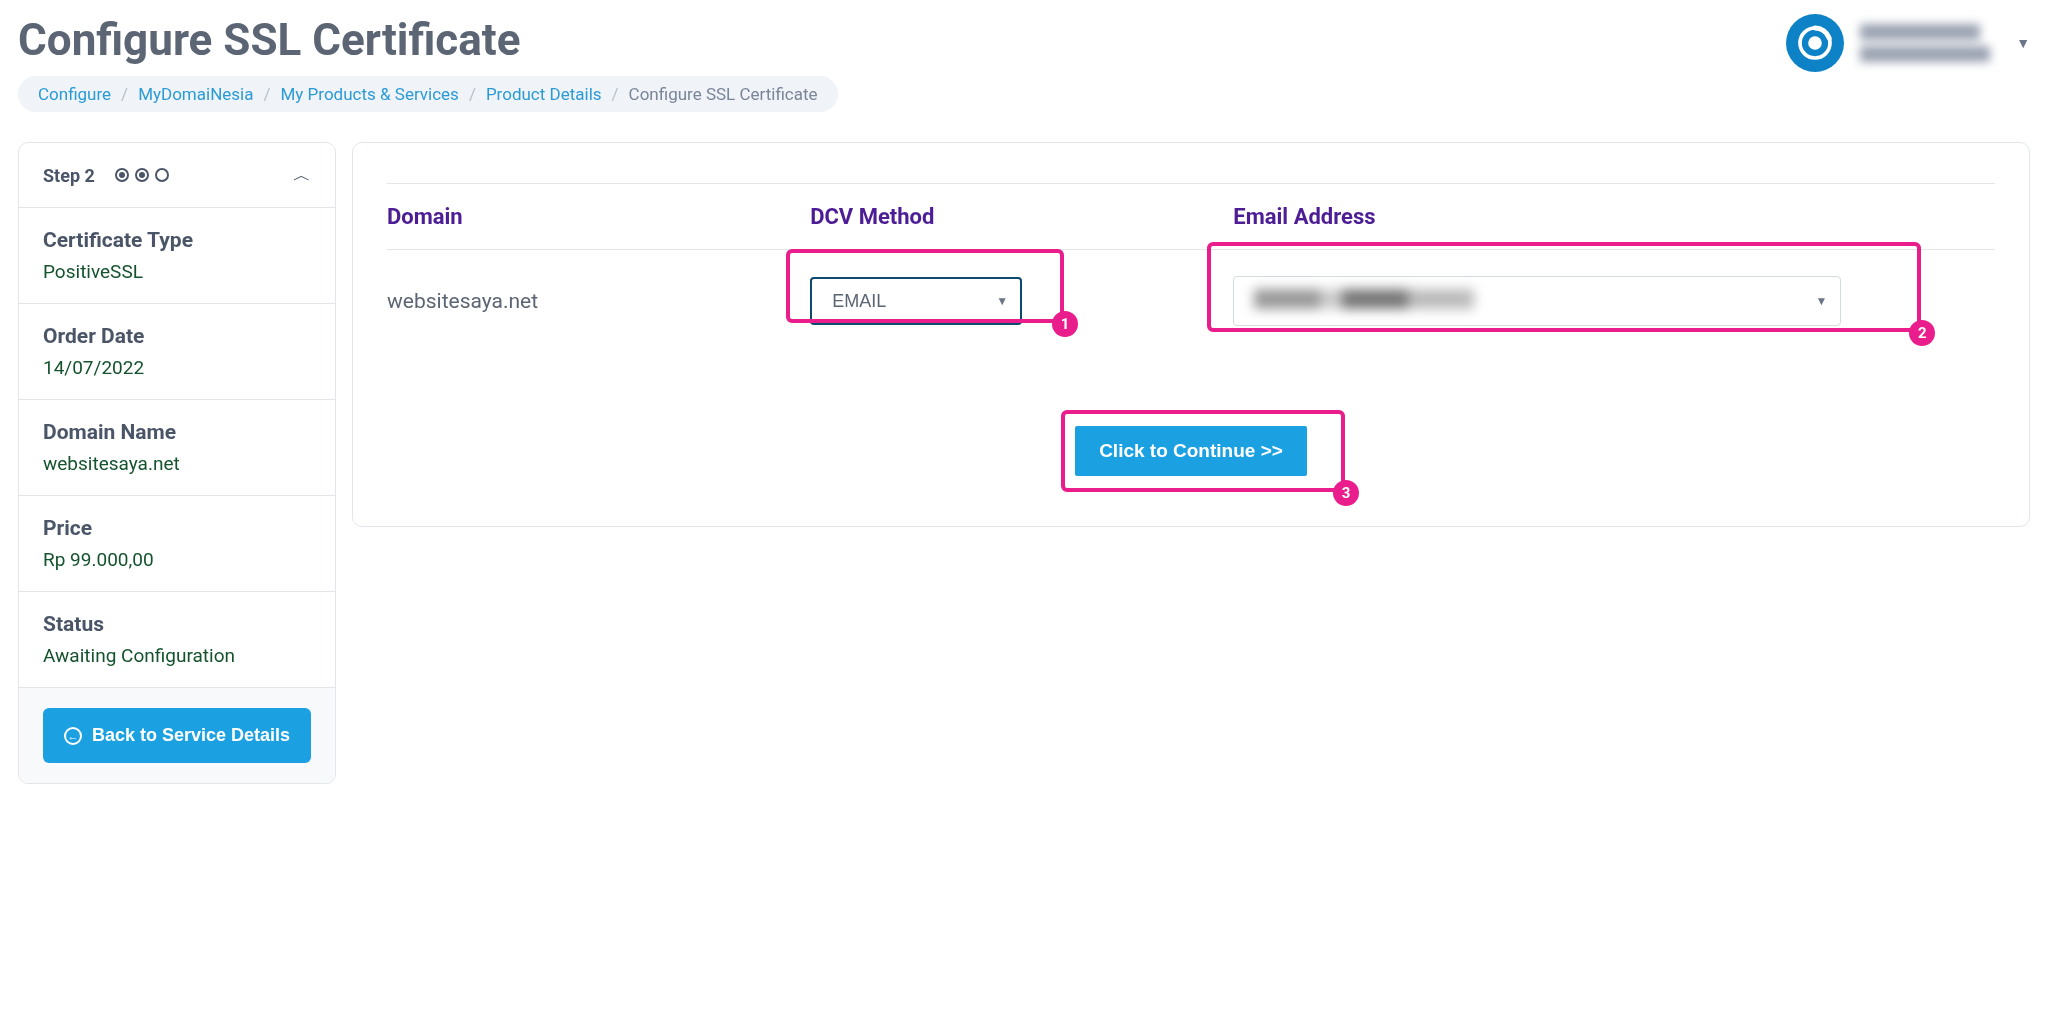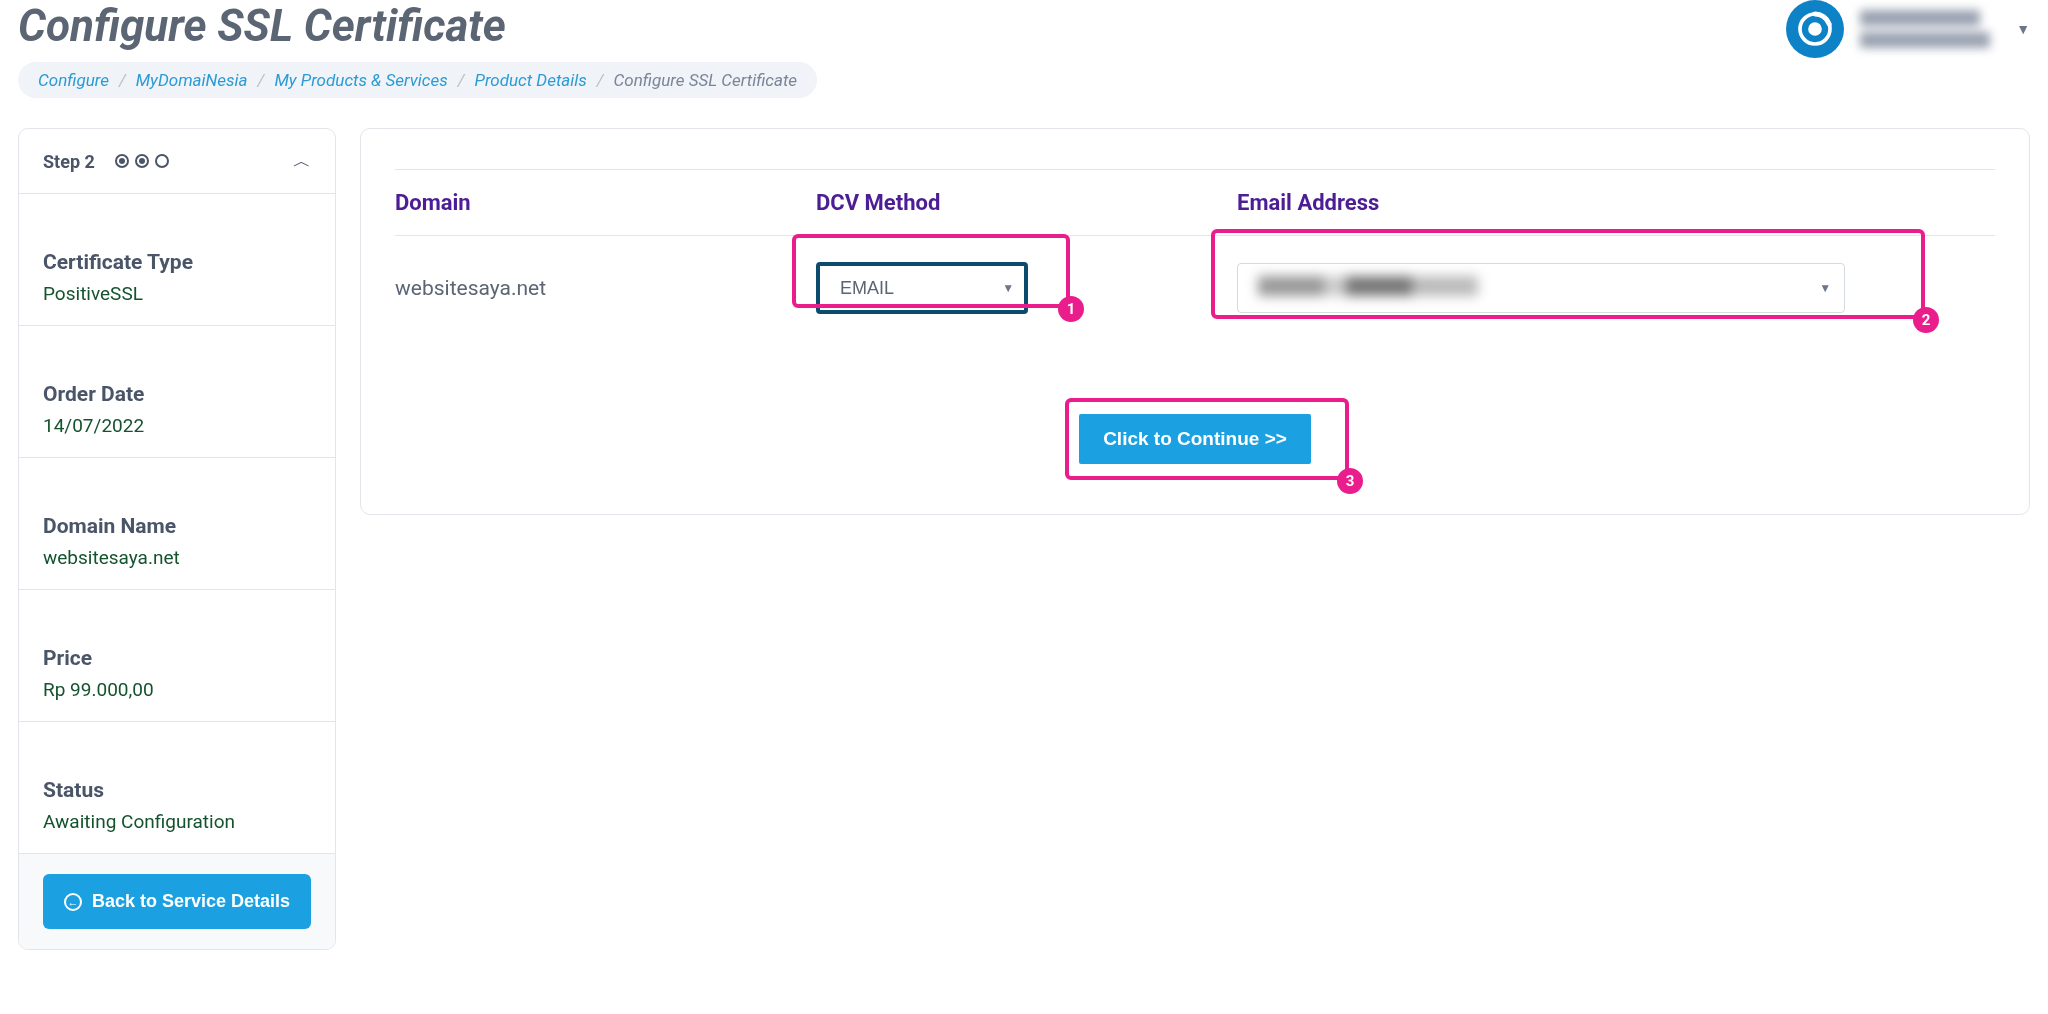--- a/index.html
+++ b/index.html
@@ -7,22 +7,21 @@
     font-family: -apple-system, BlinkMacSystemFont, "Segoe UI", Roboto, "Helvetica Neue", Arial, sans-serif;
     background: #fff;
     color: #4a5568;
     width: 2048px;
     height: 1014px;
   }
   .page-header {
     display: flex;
     justify-content: space-between;
     align-items: flex-start;
-    padding: 0 18px 0 18px;
-    font-style: italic;
+    padding: 14px 18px 0 18px;
   }
   .title-block { flex: 1; }
   .page-title {
     font-size: 44px;
     font-weight: 700;
     color: #5b6574;
     margin-bottom: 10px;
   }
   .breadcrumb {
     display: inline-flex;
@@ -58,21 +57,21 @@
     display: flex;
     flex-direction: column;
     gap: 6px;
     filter: blur(5px);
   }
   .user-line1 { width: 120px; height: 16px; background: #9aa2b1; }
   .user-line2 { width: 130px; height: 16px; background: #9aa2b1; }
   .user-chevron { color: #6b7689; font-size: 14px; margin-left: 10px; }
   .content-row {
     display: flex;
-    gap: 24px;
+    gap: 16px;
     padding: 30px 18px;
     align-items: flex-start;
   }
   .sidebar {
     width: 318px;
     border: 1px solid #e2e6ea;
     border-radius: 10px;
     background: #fff;
     overflow: hidden;
   }
@@ -104,21 +103,20 @@
   .step-dot.filled::after {
     content: ""; position: absolute; inset: 2px;
     background: #4a5568; border-radius: 50%;
   }
   .sb-collapse { color: #4a5568; font-size: 18px; }
   .sb-title {
     font-weight: 700;
     font-size: 21px;
     color: #4a5568;
     margin-bottom: 8px;
-    margin-top: 36px;
   }
   .sb-value { font-size: 19px; color: #14532d; }
   .sb-footer {
     background: #f7f9fb;
     padding: 20px 24px;
   }
   .btn-primary {
     display: flex;
     align-items: center;
     justify-content: center;
@@ -186,21 +184,21 @@
     width: 26px; height: 26px;
     background: #e91e8c;
     color: #fff;
     border-radius: 50%;
     font-size: 15px;
     font-weight: 700;
     display: flex; align-items: center; justify-content: center;
   }
   .select {
     appearance: none;
-    border: 4px solid #0c4a6e;
+    border: 2px solid #0c4a6e;
     border-radius: 4px;
     padding: 12px 46px 12px 20px;
     font-size: 18px;
     color: #5b6574;
     background: #fff;
     cursor: pointer;
     width: 212px;
   }
   .select-chevron {
     position: absolute;

